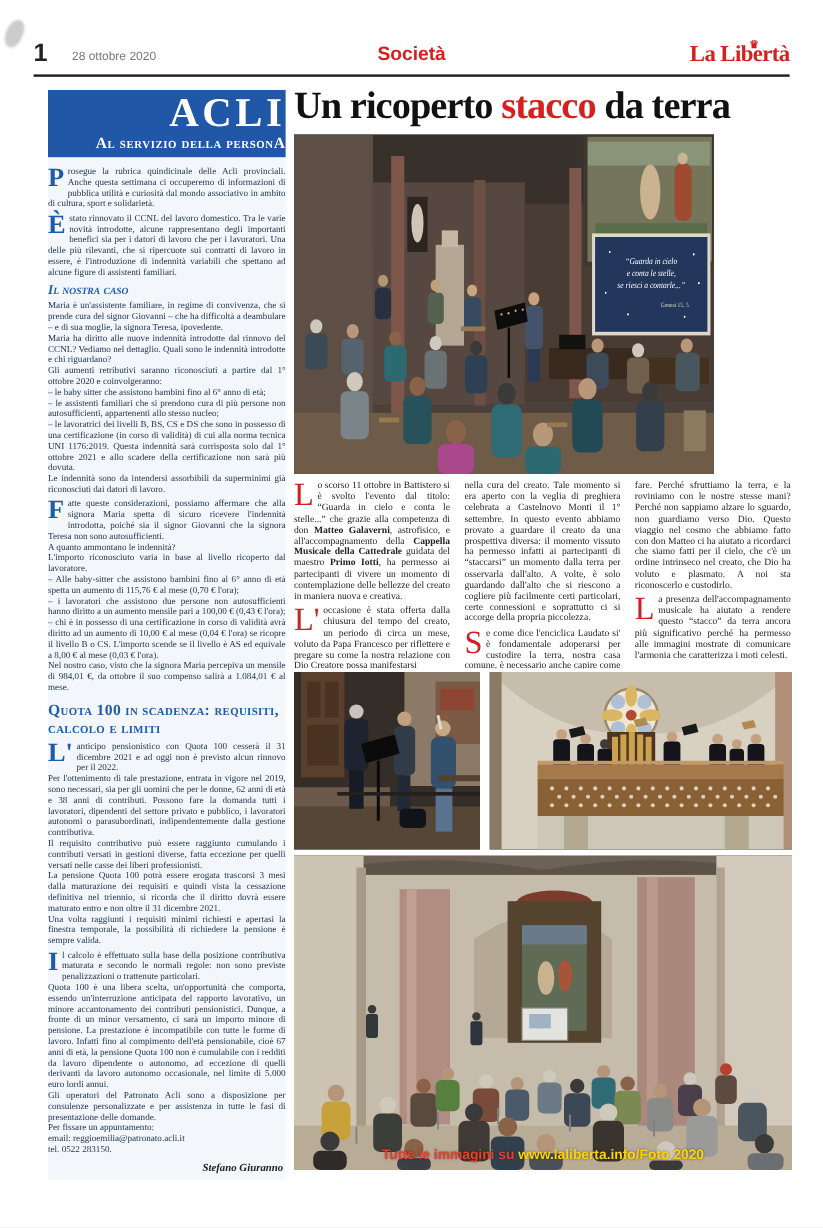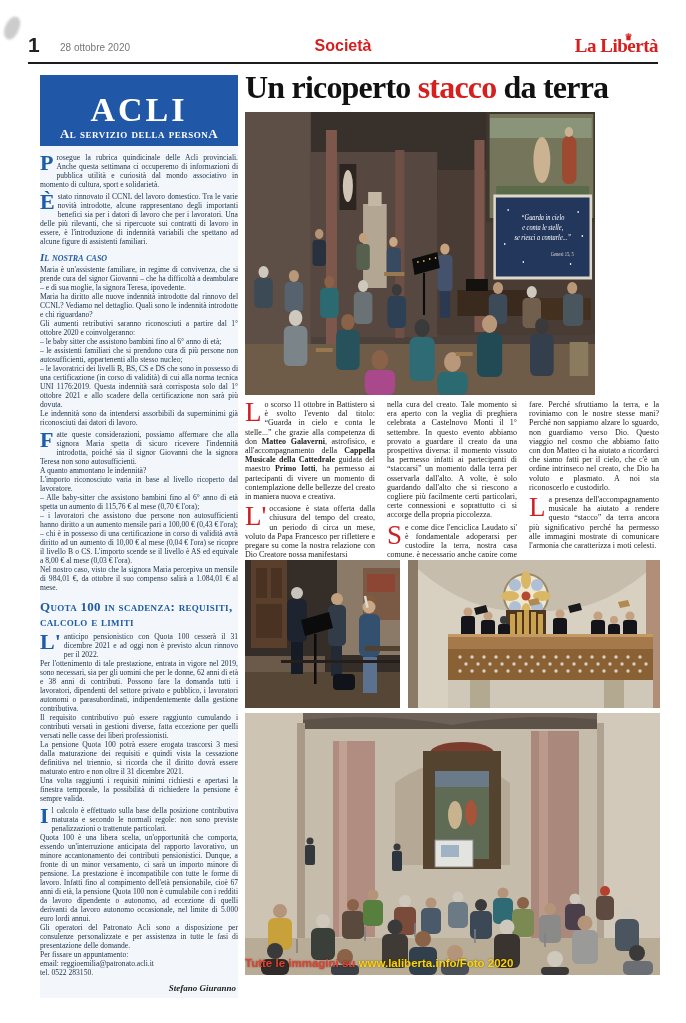--- a/index.html
+++ b/index.html
@@ -13,21 +13,21 @@
   .pagedate{position:absolute;left:60px;top:43px;font:10px/10px "Liberation Sans",sans-serif;color:#777}
   .section{position:absolute;left:0;right:0;top:38px;text-align:center;
            font:bold 16px/16px "Liberation Sans",sans-serif;color:#d6201f}
   .masthead{position:absolute;right:28px;top:36px;font:bold 19px/19px "Liberation Serif",serif;color:#d6201f;
             letter-spacing:-.5px}
   .crown{position:absolute;right:26px;top:-8px;font-size:9px;color:#d6201f}
   .hrule{position:absolute;left:28px;top:62px;width:630px;height:2px;background:#1c1c1c}
 
   
   #acli{position:absolute;left:40px;top:75px;width:198px;background:#f3f6fa;padding:0 0 4px 0}
-  .acli-box{background:#2057a7;color:#fff;text-align:center;padding:18px 0 5px;margin-bottom:7px}
+  .acli-box{background:#2057a7;color:#fff;text-align:right;padding:3px 0 5px;margin-bottom:7px}
   .acli-title{font:bold 34px/34px "Liberation Serif",serif;letter-spacing:3px}
   .acli-sub{font:bold 13px/14px "Liberation Serif",serif;font-variant:small-caps;letter-spacing:.5px}
   .acli-body{font:7.6px/9px "Liberation Serif",serif;color:#21374f;text-align:justify;white-space:pre-line}
   #acli p{margin:0 0 3px}
   .acli-h{font:bold 13px/15px "Liberation Serif",serif;font-variant:small-caps;color:#1e5ca8;
           letter-spacing:.3px;margin:7px 0 3px}
   .acli-subhead{font:bold italic 11px/12px "Liberation Serif",serif;font-style:italic;
                 font-variant:small-caps;color:#1e5ca8;margin:5px 0 2px}
   .dc-blue{float:left;font:bold 22px/18px "Liberation Serif",serif;color:#1e5ca8;padding:1px 3px 0 0}
   .sig{text-align:right;margin-top:6px;padding-right:2px}
@@ -44,21 +44,21 @@
   .col{width:130px;font:8px/9.2px "Liberation Serif",serif;color:#222;text-align:justify}
   .col p{margin:0 0 3px}
   .dc-red{float:left;font:27px/22px "Liberation Serif",serif;color:#cf2027;padding:1px 3px 0 0}
   .em{}
   .bd{font-weight:bold}
   .byline{text-align:right;font:bold italic 8.5px/10px "Liberation Serif",serif;font-style:italic;margin-top:5px}
   .photo-row{display:flex;gap:8px;margin-top:3px}
   #photo-left{width:155px;height:148px}
   #photo-right{width:252px;height:148px}
   #photo-bottom{width:415px;height:262px;margin-top:5px}
-  .caption{position:absolute;left:0;right:0;bottom:5px;
+  .caption{position:absolute;left:0;right:0;bottom:5px;text-align:center;
            font:bold 11.5px/13px "Liberation Sans",sans-serif;text-shadow:0 0 2px rgba(0,0,0,.55)}
   .cap-pre{color:#e8402e}
   .cap-link{color:#ffd400}
 </style>
 </head>
 <body>
 
 <div id="page">
 
   <div class="smudge"></div>
@@ -70,21 +70,21 @@
     <span>La Libertà</span>
   </span>
   <div class="hrule"></div>
 
   <aside id="acli">
     <div class="acli-box">
       <div class="acli-title">ACLI</div>
       <div class="acli-sub">Al servizio della personA</div>
     </div>
 
-    <p class="acli-body"><span class="dc-blue">P</span><span>rosegue la rubrica quindicinale delle Acli provinciali. Anche questa settimana ci occuperemo di informazioni di pubblica utilità e curiosità dal mondo associativo in momento di cultura, sport e solidarietà.</span></p>
+    <p class="acli-body"><span class="dc-blue">P</span><span>rosegue la rubrica quindicinale delle Acli provinciali. Anche questa settimana ci occuperemo di informazioni di pubblica utilità e curiosità dal mondo associativo in ambito di cultura, sport e solidarietà.</span></p>
 
 
     <p class="acli-body"><span class="dc-blue">È</span><span>stato rinnovato il CCNL del lavoro domestico. Tra le varie novità introdotte, alcune rappresentano degli importanti benefici sia per i datori di lavoro che per i lavoratori. Una delle più rilevanti, che si ripercuote sui contratti di lavoro in essere, è l'introduzione di indennità variabili che spettano ad alcune figure di assistenti familiari.</span></p>
 
     <h3 class="acli-subhead">Il nostra caso</h3>
 
     <p class="acli-body">Maria è un'assistente familiare, in regime di convivenza, che si prende cura del signor Giovanni – che ha difficoltà a deambulare – e di sua moglie, la signora Teresa, ipovedente.
 Maria ha diritto alle nuove indennità introdotte dal rinnovo del CCNL? Vediamo nel dettaglio. Quali sono le indennità introdotte e chi riguardano?
 Gli aumenti retributivi saranno riconosciuti a partire dal 1° ottobre 2020 e coinvolgeranno:
 – le baby sitter che assistono bambini fino al 6° anno di età;

